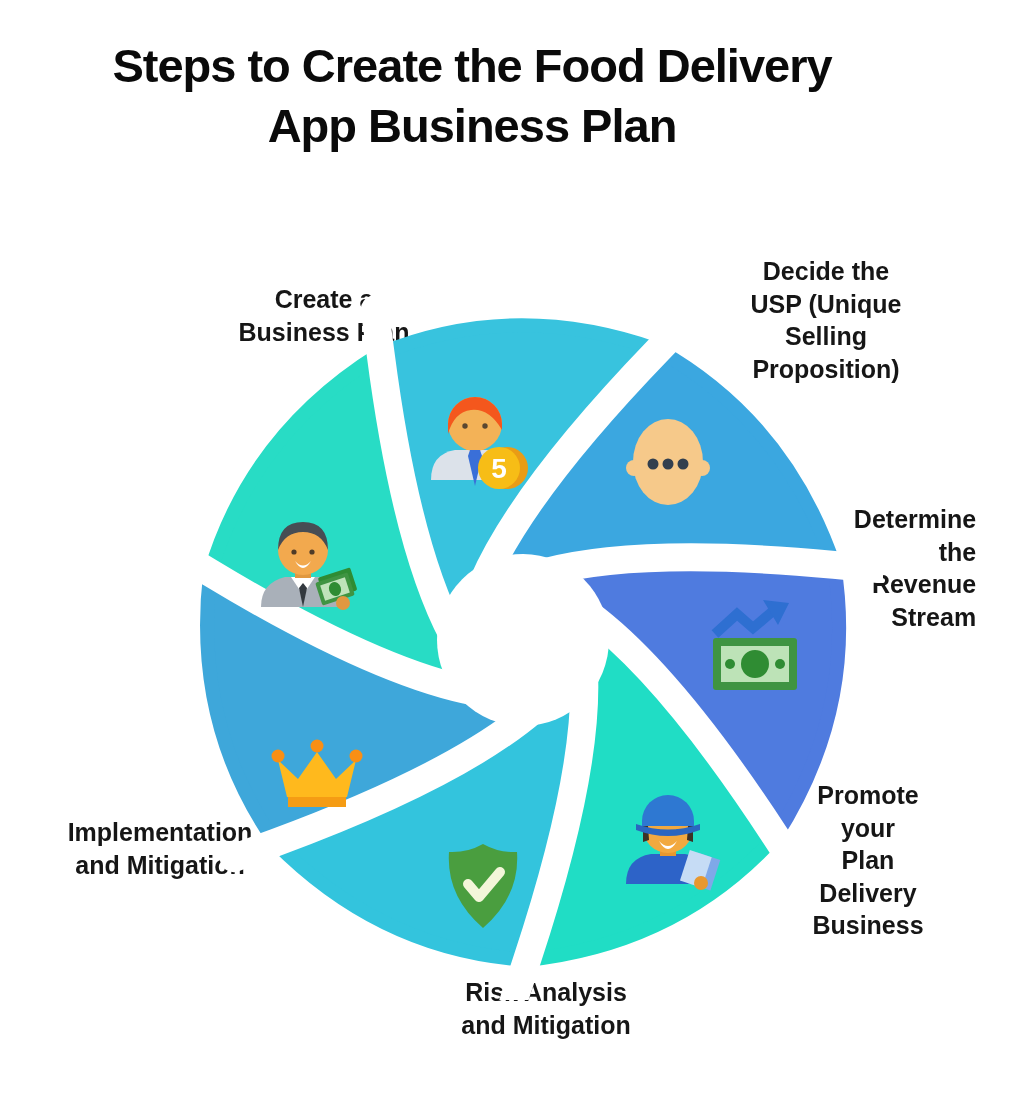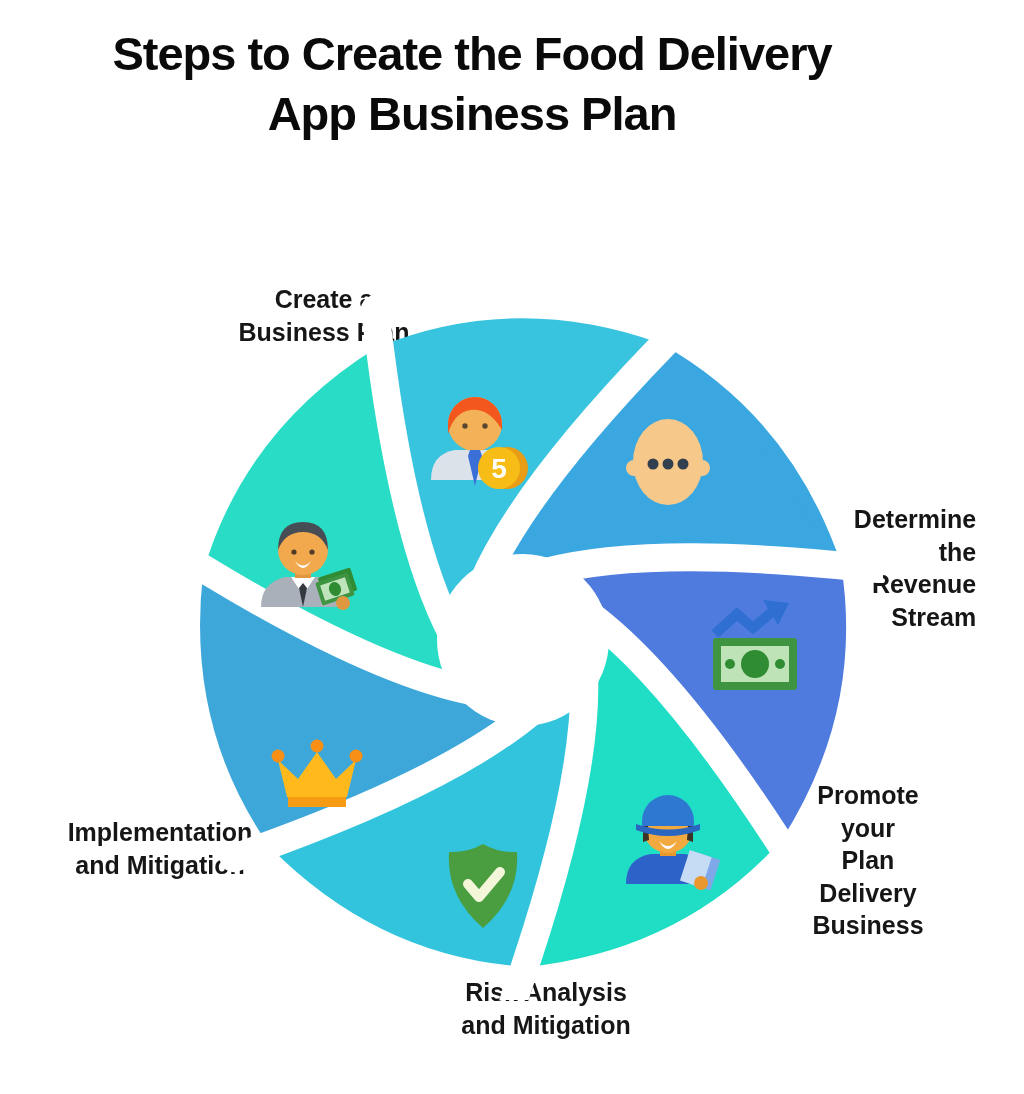--- a/index.html
+++ b/index.html
@@ -1,19 +1,19 @@
 <!DOCTYPE html>
 <html><head>
 <meta charset="utf-8">
 <style>
   html,body{margin:0;padding:0;background:#ffffff;}
   body{font-family:"Liberation Sans", sans-serif;}
   .page{position:relative;width:1024px;height:1094px;background:#ffffff;overflow:hidden;}
   .title{
-    position:absolute;left:0;top:24px;width:944px;
+    position:absolute;left:0;top:36px;width:944px;
     text-align:center;font-size:47px;line-height:1.27;font-weight:bold;
     letter-spacing:-1px;color:#0a0a0a;white-space:pre-line;
   }
   .lbl{
     position:absolute;transform:translate(-50%,-50%);
     font-weight:bold;font-size:25px;line-height:1.3;text-align:center;
     white-space:pre-line;color:#161616;
   }
   .lbl-0{left:324px;top:315px;}
   .lbl-1{left:826px;top:320px;}
@@ -27,20 +27,23 @@
 </head>
 <body>
 
 <div class="page">
 
   <div class="title">Steps to Create the Food Delivery
 App Business Plan</div>
 
   <div class="lbl lbl-0">Create a
 Business Plan</div>
+  <div class="lbl lbl-1">Decide the
+USP (Unique Selling
+Proposition)</div>
   <div class="lbl lbl-2">Determine
 the Revenue
 Stream</div>
   <div class="lbl lbl-3">Promote your
 Plan Delivery
 Business</div>
   <div class="lbl lbl-4">Risk Analysis
 and Mitigation</div>
   <div class="lbl lbl-5">Implementation
 and Mitigation</div>

